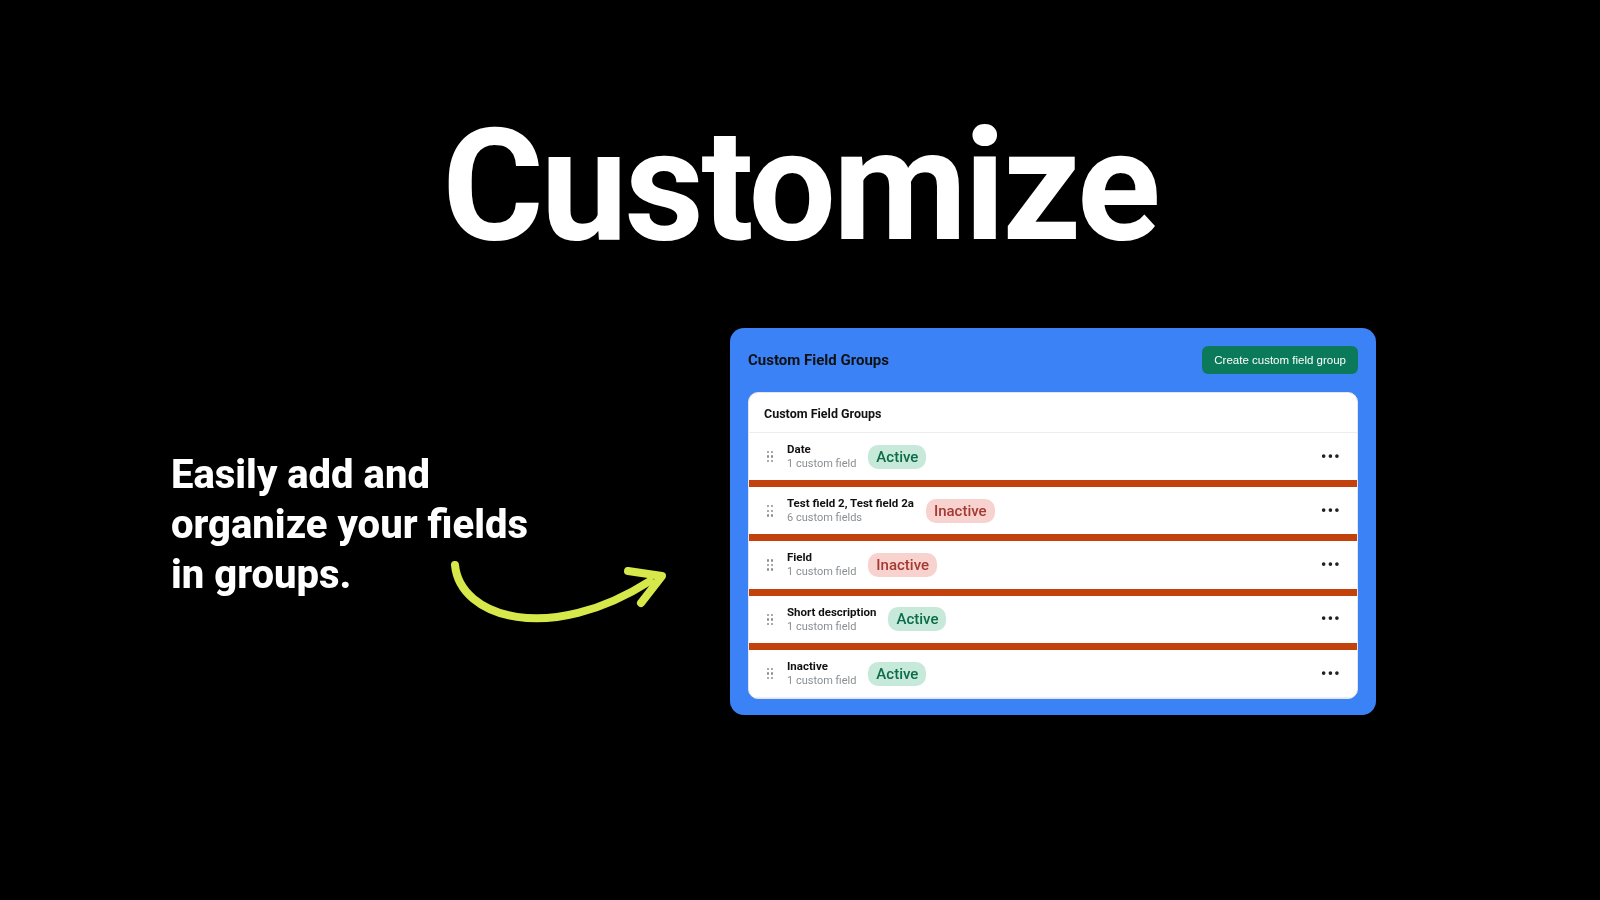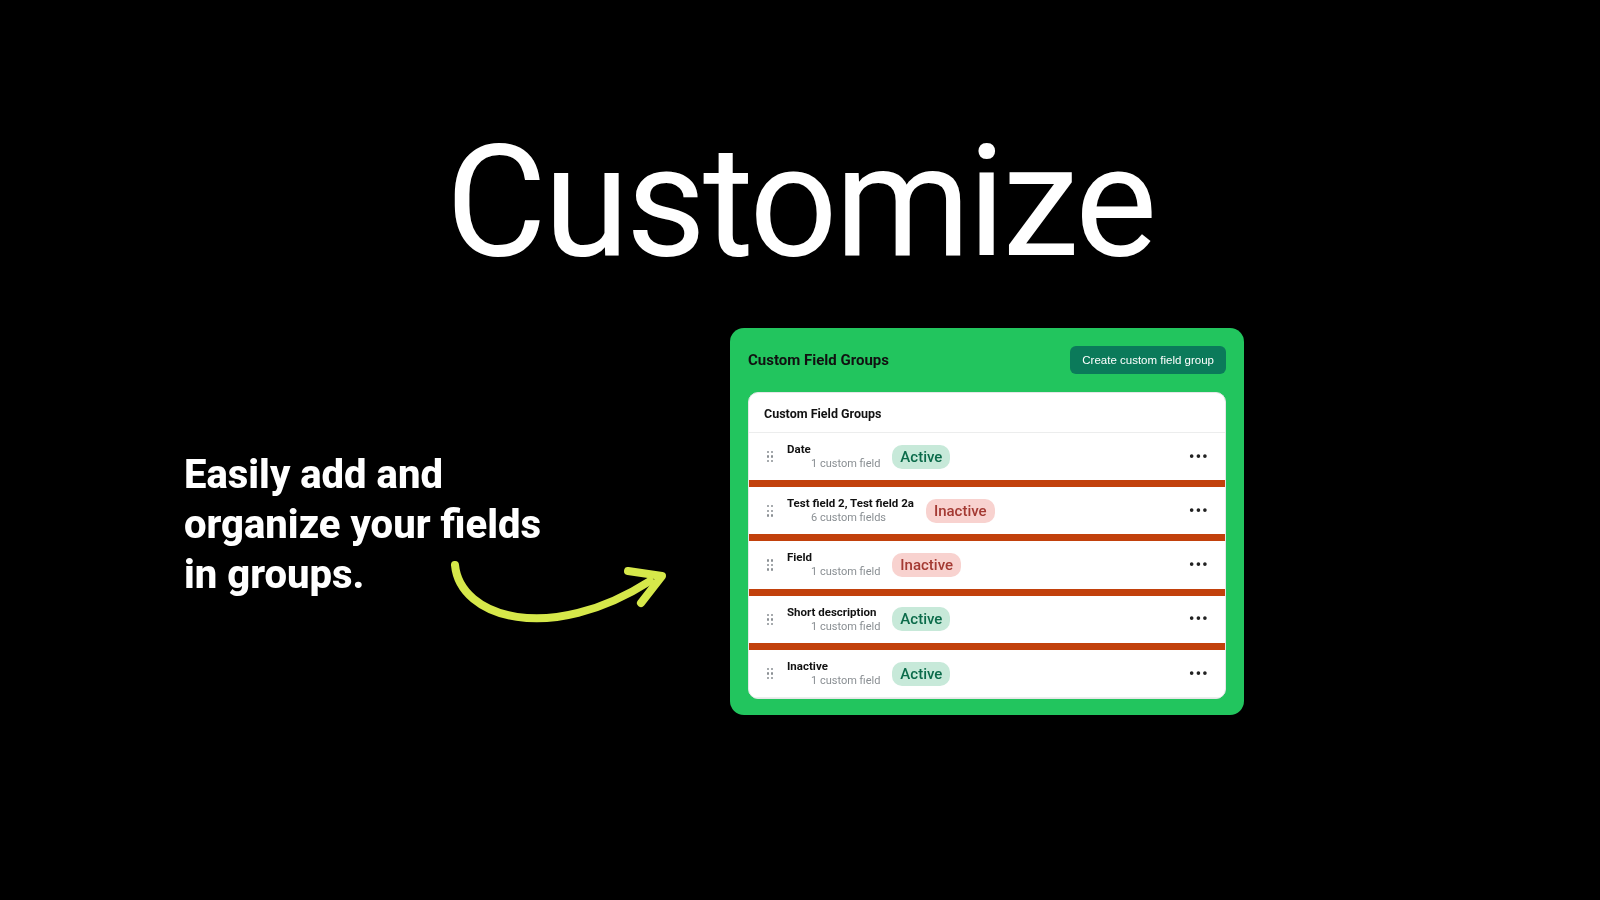--- a/index.html
+++ b/index.html
@@ -11,48 +11,47 @@
     overflow: hidden;
     position: relative;
   }
   .hero-title {
     position: absolute;
     top: 95px;
     left: 0;
     width: 100%;
     text-align: center;
     color: #fff;
-    font-weight: 400;
+    font-weight: 700;
     font-size: 155px;
     letter-spacing: -3px;
-    margin-top: 16px;
   }
   .subhead {
     position: absolute;
-    left: 184px;
+    left: 171px;
     top: 450px;
     width: 370px;
     color: #fff;
     font-weight: 800;
     font-size: 40px;
     line-height: 1.25;
   }
   .arrow {
     position: absolute;
     left: 440px;
     top: 553px;
     width: 240px;
     height: 100px;
   }
   .panel {
     position: absolute;
     left: 730px;
     top: 328px;
-    width: 514px;
-    background: #22c55e;
+    width: 646px;
+    background: #3b82f6;
     border-radius: 14px;
     padding: 18px 18px 16px 18px;
     box-shadow: 0 8px 28px rgba(0,0,0,0.35);
   }
   .panel-header {
     display: flex;
     justify-content: space-between;
     align-items: center;
     margin-bottom: 18px;
   }
@@ -104,21 +103,21 @@
     display: flex;
     gap: 2.2px;
     justify-content: center;
   }
   .drag i {
     width: 2.4px; height: 2.4px; background: #8a8f93; border-radius: 50%;
   }
   .row-main { flex: 1; display:flex; align-items:center; gap:12px;}
   .row-text { display:flex; flex-direction:column; }
   .row-title { font-size: 11.5px; font-weight: 700; color: #111; line-height:1.3;}
-  .row-sub { font-size: 11px; color: #8a8f93; line-height:1.3;margin-left:24px;}
+  .row-sub { font-size: 11px; color: #8a8f93; line-height:1.3;}
   .badge {
     font-size: 15px;
     padding: 3px 8px;
     border-radius: 10px;
     font-weight: 500;
   }
   .badge-active { background: #c7e9d9; color: #0b6b4a; }
   .badge-inactive { background: #f8d2cf; color: #a43a33; }
   .more {
     width: 24px; height: 24px;

